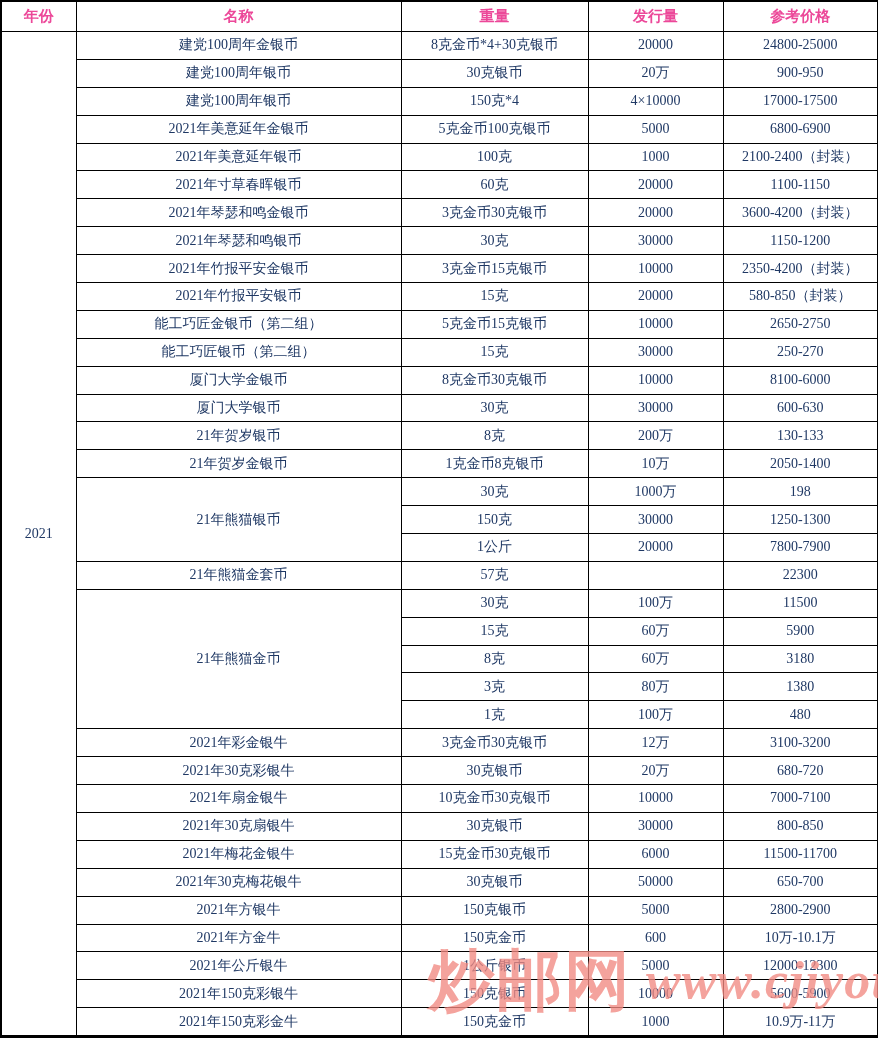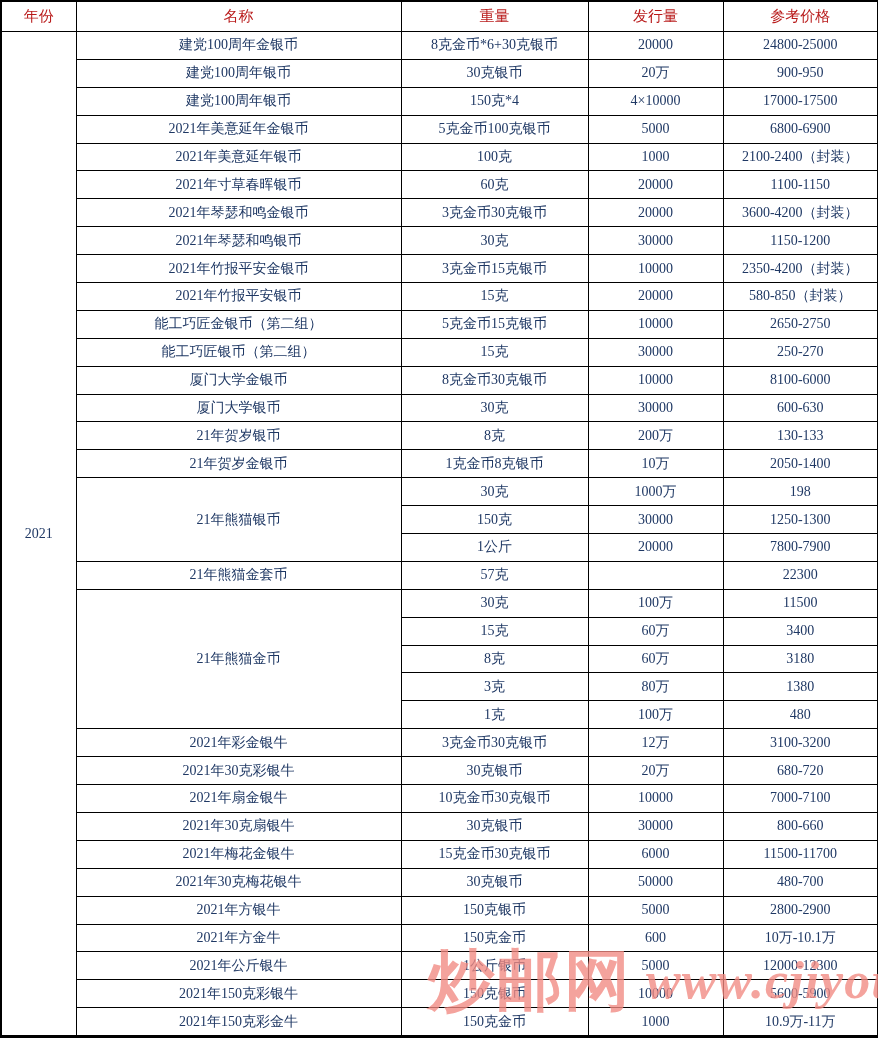--- a/index.html
+++ b/index.html
@@ -23,22 +23,22 @@
     text-align: center;
     vertical-align: middle;
     padding: 0 2px;
     overflow: hidden;
     white-space: nowrap;
   }
   table.price-table { border: 2px solid #000000; border-bottom: 3px solid #000000; }
   table.price-table th {
     height: 29px;
     font-size: 15px;
-    font-weight: normal;
-    color: #b91c1c;
+    font-weight: bold;
+    color: #ec4899;
   }
   table.price-table td {
     height: 26.9px;
     font-size: 14px;
     color: #1f3864;
   }
   td.year-cell {
     font-weight: normal;
     font-size: 15px;
     color: #000000;
@@ -90,21 +90,21 @@
         <th>名称</th>
         <th>重量</th>
         <th>发行量</th>
         <th>参考价格</th>
       </tr>
     </thead>
     <tbody id="table-body">
         <tr>
           <td rowspan="36" class="year-cell">2021</td>
           <td>建党100周年金银币</td>
-          <td>8克金币*6+30克银币</td>
+          <td>8克金币*4+30克银币</td>
           <td>20000</td>
           <td>24800-25000</td>
         </tr>
         <tr>
           <td>建党100周年银币</td>
           <td>30克银币</td>
           <td>20万</td>
           <td>900-950</td>
         </tr>
         <tr>
@@ -215,21 +215,21 @@
         </tr>
         <tr>
           <td rowspan="5">21年熊猫金币</td>
           <td>30克</td>
           <td>100万</td>
           <td>11500</td>
         </tr>
         <tr>
           <td>15克</td>
           <td>60万</td>
-          <td>3400</td>
+          <td>5900</td>
         </tr>
         <tr>
           <td>8克</td>
           <td>60万</td>
           <td>3180</td>
         </tr>
         <tr>
           <td>3克</td>
           <td>80万</td>
           <td>1380</td>
@@ -254,33 +254,33 @@
         <tr>
           <td>2021年扇金银牛</td>
           <td>10克金币30克银币</td>
           <td>10000</td>
           <td>7000-7100</td>
         </tr>
         <tr>
           <td>2021年30克扇银牛</td>
           <td>30克银币</td>
           <td>30000</td>
-          <td>800-660</td>
+          <td>800-850</td>
         </tr>
         <tr>
           <td>2021年梅花金银牛</td>
           <td>15克金币30克银币</td>
           <td>6000</td>
           <td>11500-11700</td>
         </tr>
         <tr>
           <td>2021年30克梅花银牛</td>
           <td>30克银币</td>
           <td>50000</td>
-          <td>480-700</td>
+          <td>650-700</td>
         </tr>
         <tr>
           <td>2021年方银牛</td>
           <td>150克银币</td>
           <td>5000</td>
           <td>2800-2900</td>
         </tr>
         <tr>
           <td>2021年方金牛</td>
           <td>150克金币</td>

